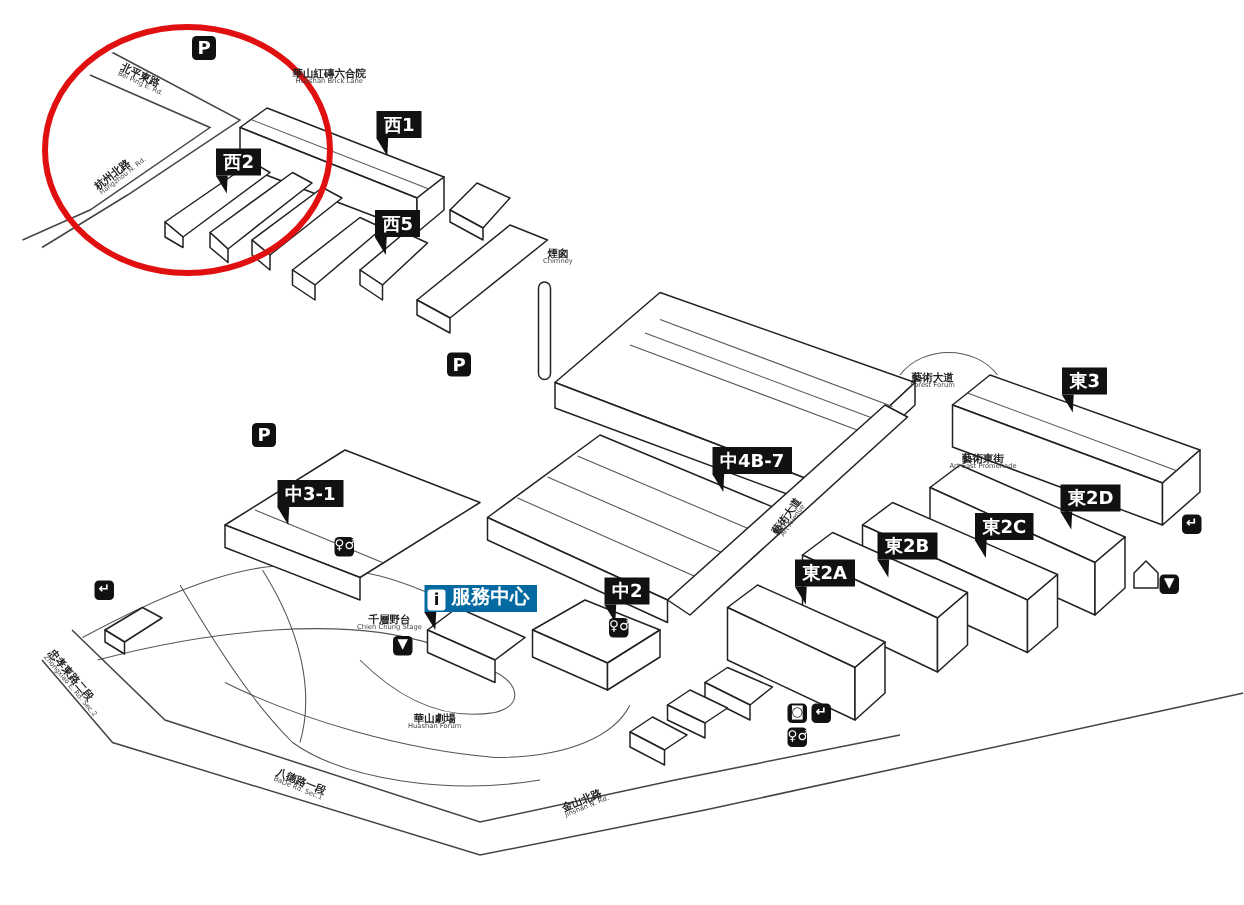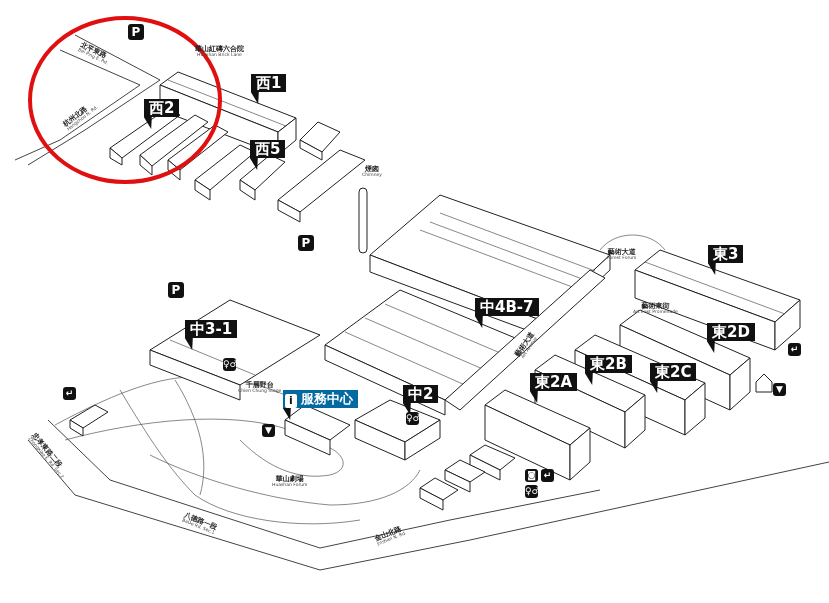--- a/index.html
+++ b/index.html
@@ -1,18 +1,18 @@
 <!DOCTYPE html>
 <html><head>
   <meta charset="utf-8">
   <style>
     html, body { margin:0; padding:0; background:#ffffff; }
     body { width:829px; height:603px; position:relative; overflow:hidden; font-family:"DejaVu Sans", sans-serif; }
     #map { position:absolute; left:0; top:0; width:829px; height:603px; }
-    .tag { position:absolute; background:#111; color:#fff; font-family:"DejaVu Sans", sans-serif; font-weight:bold; font-size:15px; line-height:18px; padding:0 5px; white-space:nowrap; }
+    .tag { position:absolute; background:#111; color:#fff; font-family:"DejaVu Sans", sans-serif; font-weight:bold; font-size:12px; line-height:18px; padding:0 5px; white-space:nowrap; }
     .tag::after { content:""; position:absolute; left:2px; bottom:-12px; border-left:3px solid transparent; border-right:5px solid transparent; border-top:12px solid #111; transform:skewX(20deg); }
     .icon { position:absolute; width:13px; height:13px; background:#111; color:#fff; border-radius:3px; font-size:9px; line-height:13px; text-align:center; font-weight:bold; font-family:"DejaVu Sans", sans-serif; }
     .icon.p { width:16px; height:16px; font-size:12px; line-height:16px; }
     .lbl { position:absolute; color:#222; font-family:"DejaVu Sans", sans-serif; text-align:center; line-height:1.05; }
     .lbl .zh { font-size:7px; font-weight:bold; display:block; }
     .lbl .en { font-size:4.5px; display:block; color:#444; }
     .road { position:absolute; color:#222; font-family:"DejaVu Sans", sans-serif; line-height:1.05; white-space:nowrap; }
     .road .zh { font-size:7px; font-weight:bold; display:block; }
     .road .en { font-size:4.5px; display:block; color:#444; }
     .info-tag { position:absolute; background:#0369a1; color:#fff; font-size:13px; line-height:18px; padding:0 5px 0 2px; font-weight:bold; white-space:nowrap; }
@@ -156,21 +156,21 @@
 
 <div class="tag" style="left:251px;top:74px;">西1</div>
 <div class="tag" style="left:144px;top:99px;">西2</div>
 <div class="tag" style="left:250px;top:140px;">西5</div>
 <div class="tag" style="left:185px;top:320px;">中3-1</div>
 <div class="tag" style="left:475px;top:298px;">中4B-7</div>
 <div class="tag" style="left:403px;top:385px;">中2</div>
 <div class="tag" style="left:708px;top:245px;">東3</div>
 <div class="tag" style="left:530px;top:373px;">東2A</div>
 <div class="tag" style="left:585px;top:355px;text-align:right;">東2B</div>
-<div class="tag" style="left:650px;top:342px;margin-top:21px;">東2C</div>
+<div class="tag" style="left:650px;top:342px;">東2C</div>
 <div class="tag" style="left:707px;top:323px;">東2D</div>
 
 <div class="info-tag" style="left:283px;top:390px;">
   <span class="i">i</span><span>服務中心</span>
 </div>
 
 <div class="lbl" style="left:195px;top:46px;">
     <span class="zh">華山紅磚六合院</span>
     <span class="en">Huashan Brick Lane</span>
   </div>
@@ -183,21 +183,21 @@
     <span class="en">Forest Forum</span>
   </div>
 <div class="lbl" style="left:633px;top:303px;">
     <span class="zh">藝術東街</span>
     <span class="en">Art East Promenade</span>
   </div>
 <div class="lbl" style="left:513px;top:340px;transform:rotate(-55deg);">
     <span class="zh">藝術大道</span>
     <span class="en">Art Avenue</span>
   </div>
-<div class="lbl" style="left:238px;top:382px;">
+<div class="lbl" style="left:238px;top:410px;">
     <span class="zh">千層野台</span>
     <span class="en">Chien Chung Stage</span>
   </div>
 <div class="lbl" style="left:272px;top:476px;">
     <span class="zh">華山劇場</span>
     <span class="en">Huashan Forum</span>
   </div>
 
 <div class="road" style="left:78px;top:48px;transform:rotate(25deg);">
     <span class="zh">北平東路</span>

